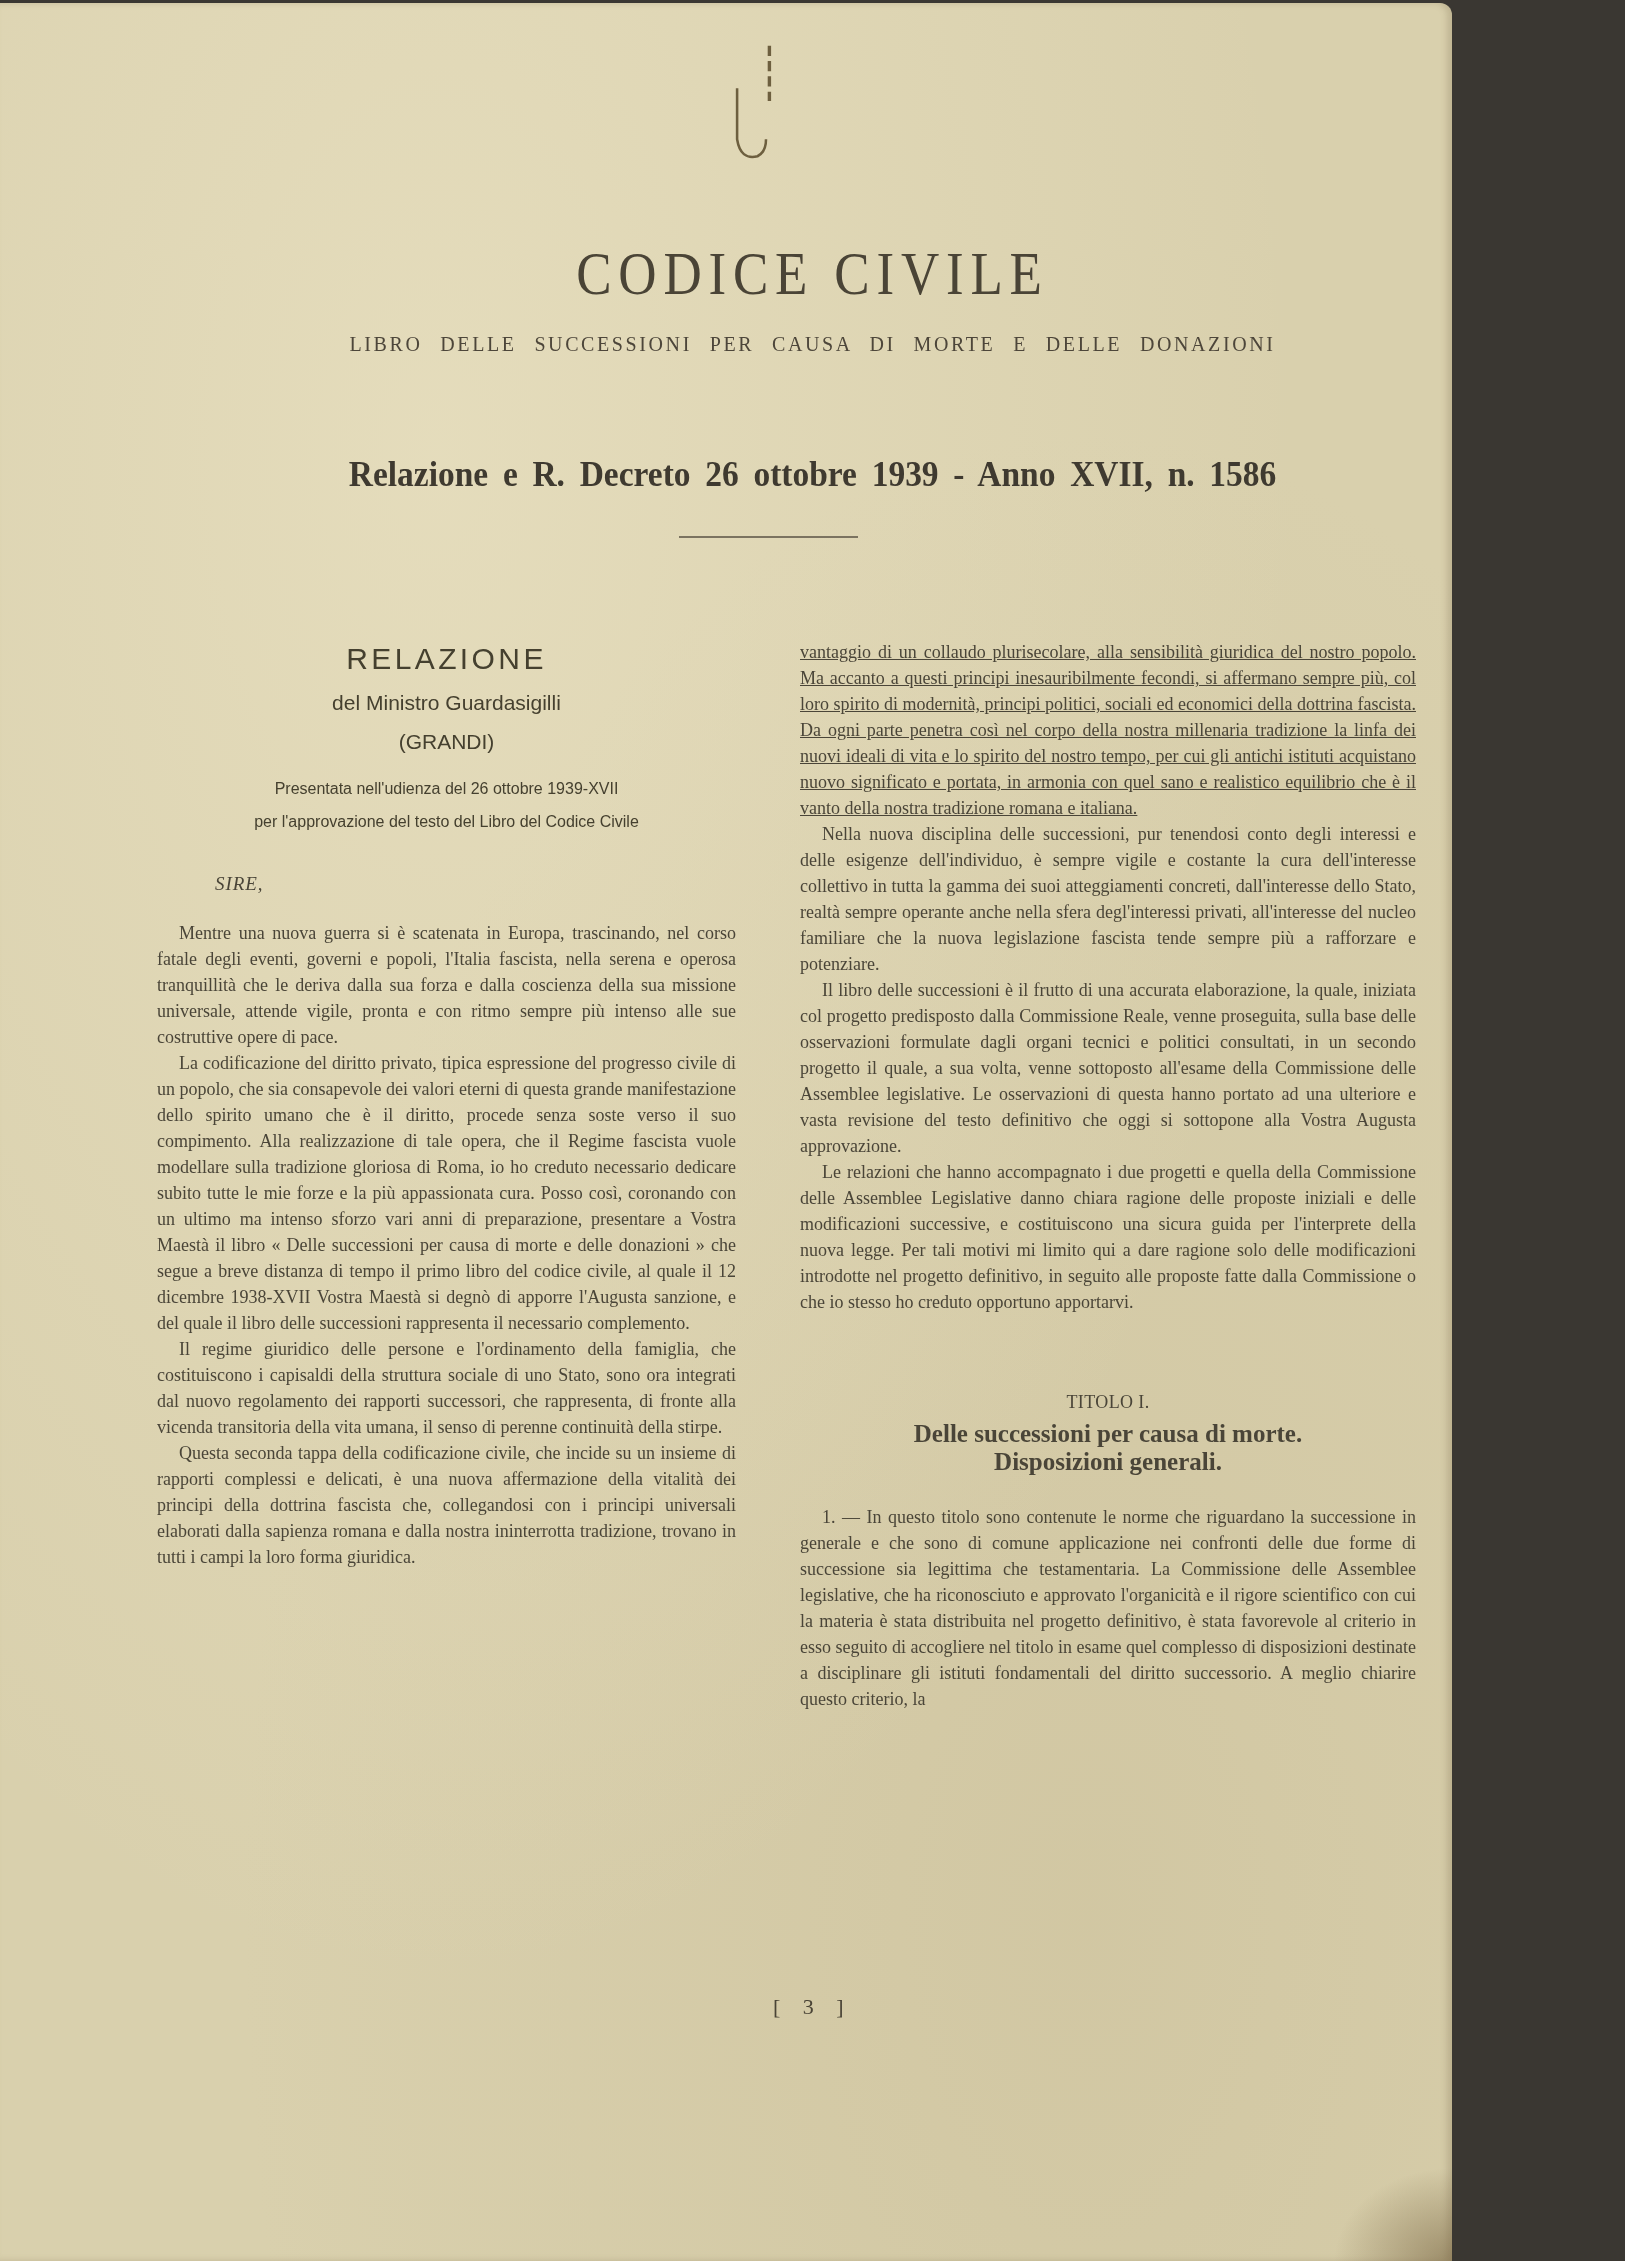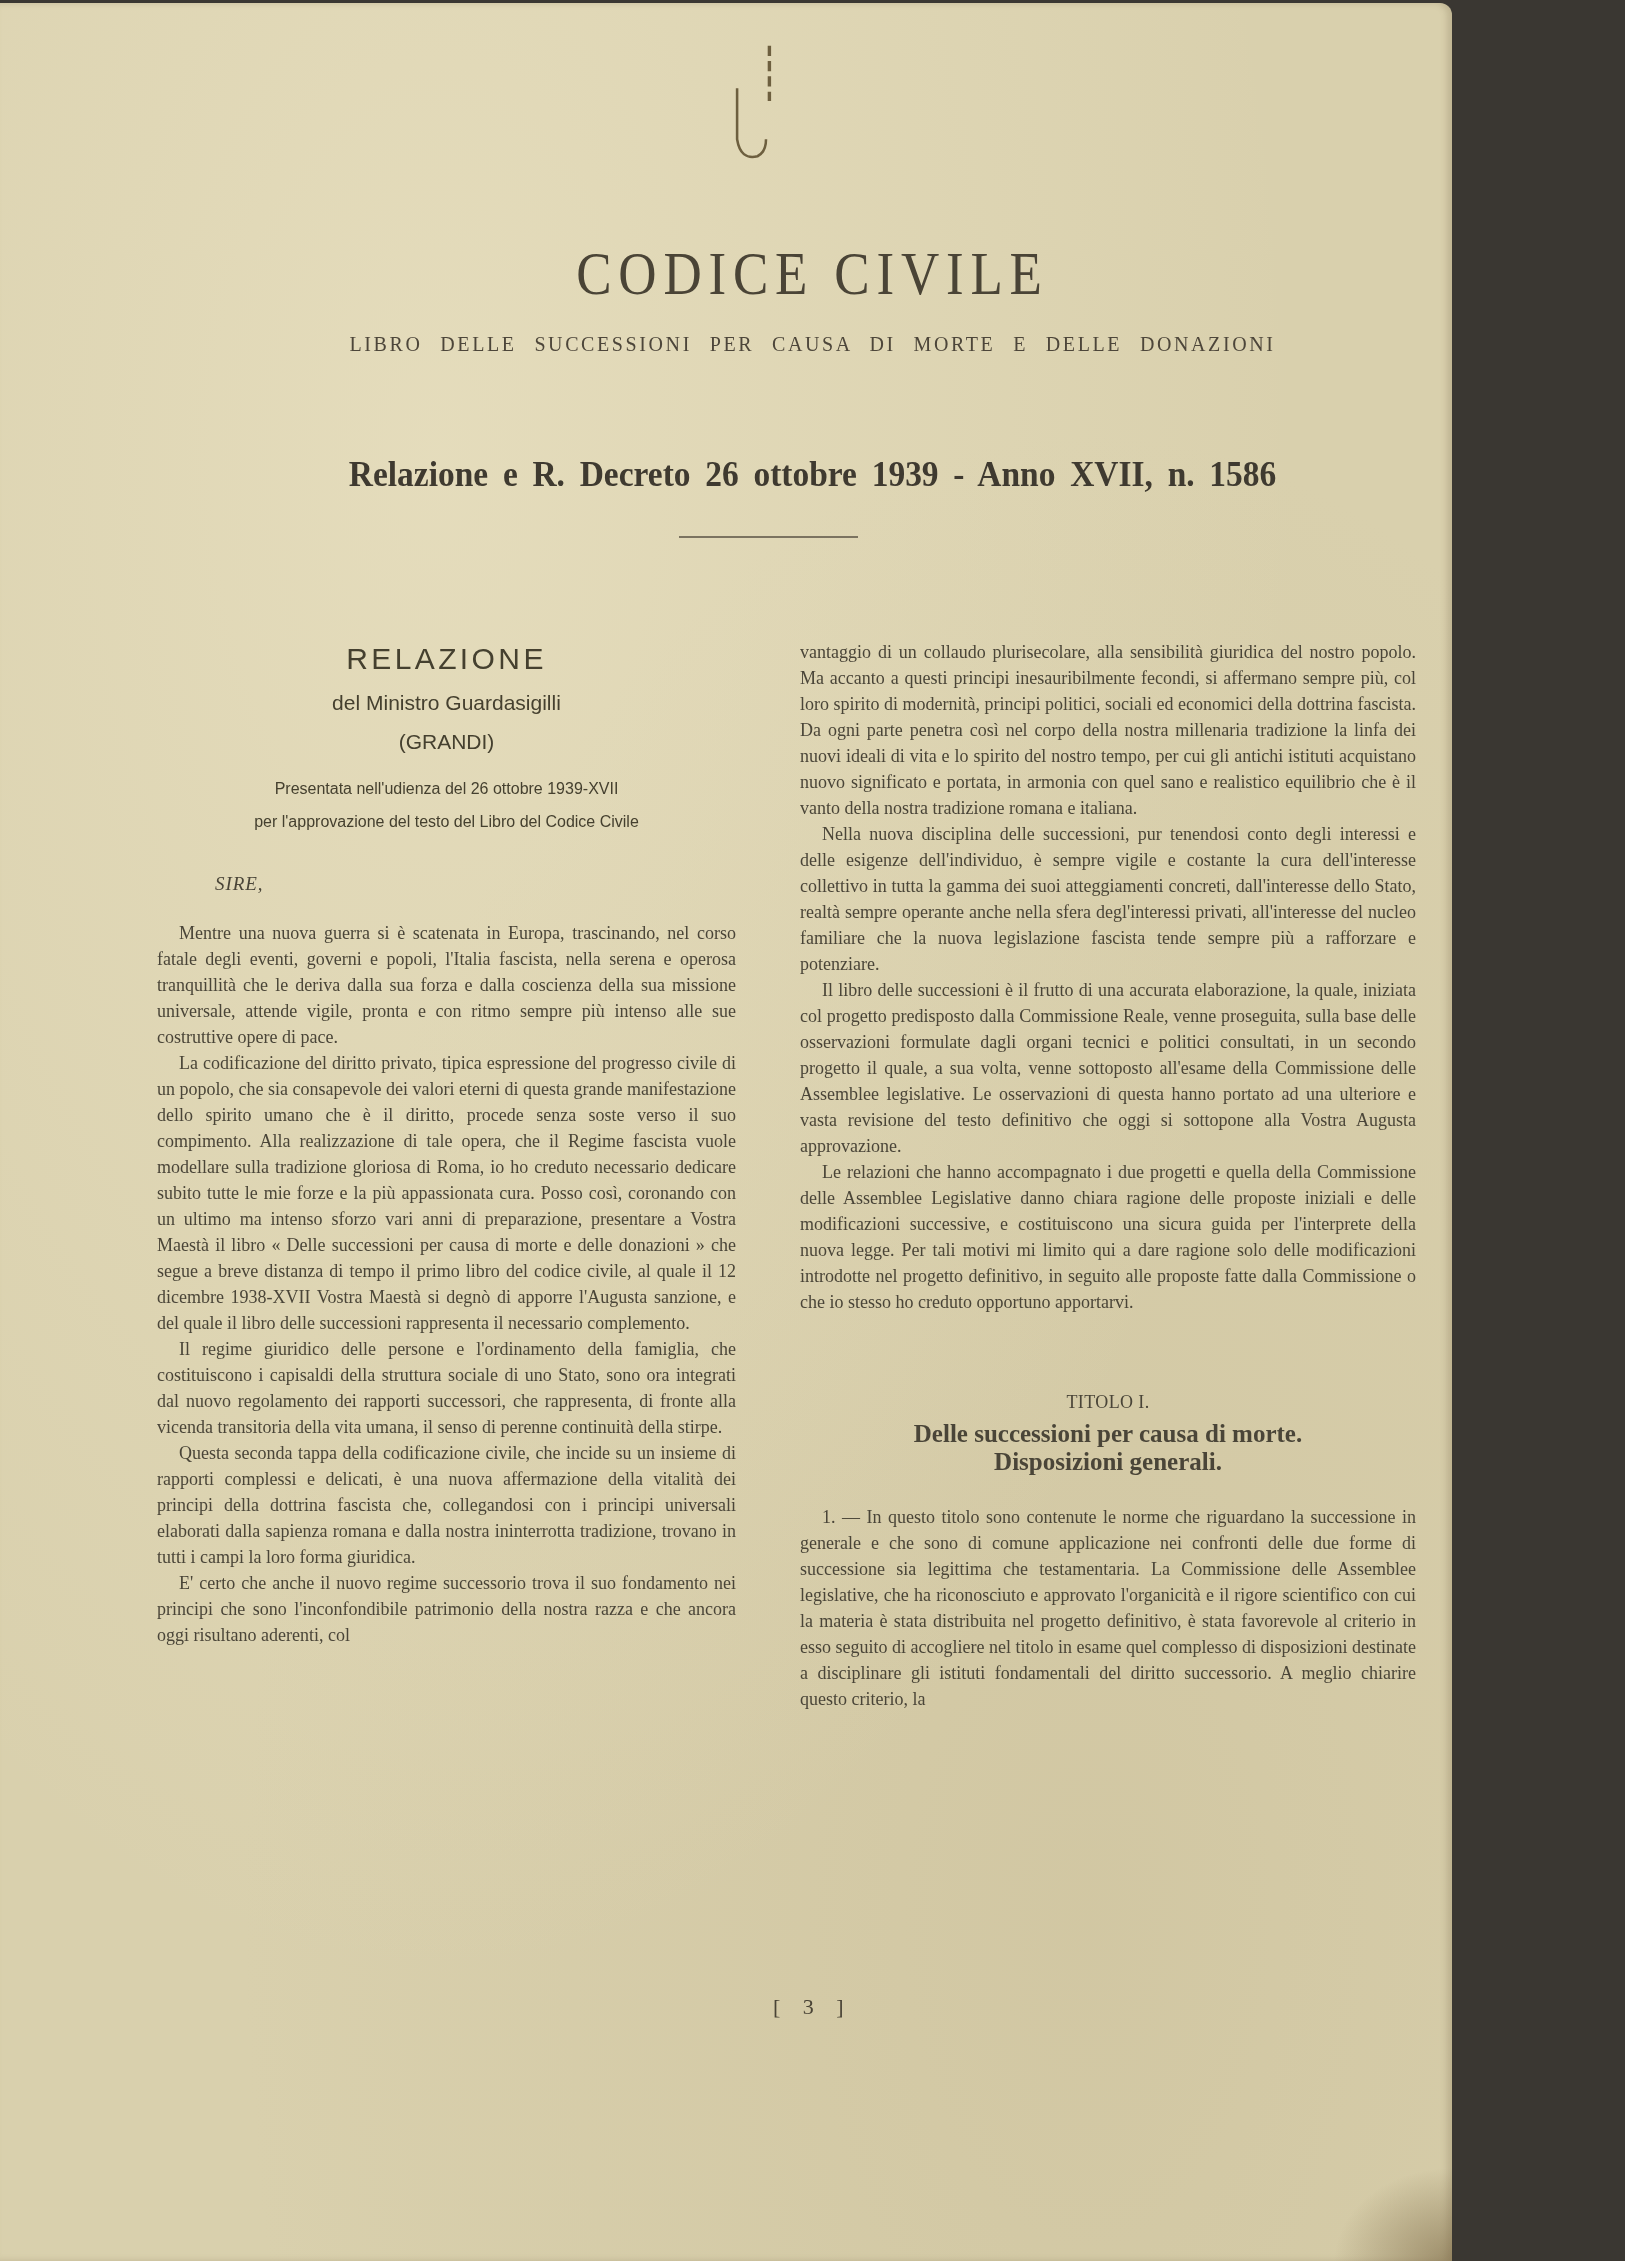--- a/index.html
+++ b/index.html
@@ -64,21 +64,21 @@
 
     .sire { font-style: italic; font-size: 19px; margin: 37px 0 0 58px; letter-spacing: 0.9px; }
 
     .body-text p {
       margin: 0; text-align: justify; text-indent: 22px;
       font-size: 18px; line-height: 26px;
     }
     .left-body { margin-top: 25.5px; }
 
     .right-col .body-text p { font-size: 18px; line-height: 26px; }
-    .right-col p.cont { text-indent: 0; }
+    .right-col p.cont { text-indent: 0; text-decoration: underline; }
 
     .titolo { margin-top: 77px; font-size: 18px; letter-spacing: 0.4px; }
     .titolo-sub { margin-top: 7px; font-weight: bold; font-size: 25px; line-height: 28px; }
     .article { margin-top: 28px; }
 
     .page-num {
       left: 0; width: 1625px; top: 1991px;
       font-family: "Liberation Serif", serif; font-size: 22px; color: #4a4436; letter-spacing: 8.5px;
     }
   </style>
@@ -102,21 +102,20 @@
     <div class="center rel-head rel-min">del Ministro Guardasigilli</div>
     <div class="center rel-head rel-grandi">(GRANDI)</div>
     <div class="center rel-head rel-pres">Presentata nell'udienza del 26 ottobre 1939-XVII</div>
     <div class="center rel-head rel-for">per l'approvazione del testo del Libro del Codice Civile</div>
     <div class="sire">SIRE,</div>
     <div class="body-text left-body">
       <p>Mentre una nuova guerra si è scatenata in Europa, trascinando, nel corso fatale degli eventi, governi e popoli, l'Italia fascista, nella serena e operosa tranquillità che le deriva dalla sua forza e dalla coscienza della sua missione universale, attende vigile, pronta e con ritmo sempre più intenso alle sue costruttive opere di pace.</p>
       <p>La codificazione del diritto privato, tipica espressione del progresso civile di un popolo, che sia consapevole dei valori eterni di questa grande manifestazione dello spirito umano che è il diritto, procede senza soste verso il suo compimento. Alla realizzazione di tale opera, che il Regime fascista vuole modellare sulla tradizione gloriosa di Roma, io ho creduto necessario dedicare subito tutte le mie forze e la più appassionata cura. Posso così, coronando con un ultimo ma intenso sforzo vari anni di preparazione, presentare a Vostra Maestà il libro « Delle successioni per causa di morte e delle donazioni » che segue a breve distanza di tempo il primo libro del codice civile, al quale il 12 dicembre 1938-XVII Vostra Maestà si degnò di apporre l'Augusta sanzione, e del quale il libro delle successioni rappresenta il necessario complemento.</p>
       <p>Il regime giuridico delle persone e l'ordinamento della famiglia, che costituiscono i capisaldi della struttura sociale di uno Stato, sono ora integrati dal nuovo regolamento dei rapporti successori, che rappresenta, di fronte alla vicenda transitoria della vita umana, il senso di perenne continuità della stirpe.</p>
       <p>Questa seconda tappa della codificazione civile, che incide su un insieme di rapporti complessi e delicati, è una nuova affermazione della vitalità dei principi della dottrina fascista che, collegandosi con i principi universali elaborati dalla sapienza romana e dalla nostra ininterrotta tradizione, trovano in tutti i campi la loro forma giuridica.</p>
-      <p>E' certo che anche il nuovo regime successorio trova il suo fondamento nei principi che sono l'inconfondibile patrimonio della nostra razza e che ancora oggi risultano aderenti, col</p>
     </div>
   </div>
 
   <div class="abs col right-col">
     <div class="body-text">
       <p class="cont">vantaggio di un collaudo plurisecolare, alla sensibilità giuridica del nostro popolo. Ma accanto a questi principi inesauribilmente fecondi, si affermano sempre più, col loro spirito di modernità, principi politici, sociali ed economici della dottrina fascista. Da ogni parte penetra così nel corpo della nostra millenaria tradizione la linfa dei nuovi ideali di vita e lo spirito del nostro tempo, per cui gli antichi istituti acquistano nuovo significato e portata, in armonia con quel sano e realistico equilibrio che è il vanto della nostra tradizione romana e italiana.</p>
       <p>Nella nuova disciplina delle successioni, pur tenendosi conto degli interessi e delle esigenze dell'individuo, è sempre vigile e costante la cura dell'interesse collettivo in tutta la gamma dei suoi atteggiamenti concreti, dall'interesse dello Stato, realtà sempre operante anche nella sfera degl'interessi privati, all'interesse del nucleo familiare che la nuova legislazione fascista tende sempre più a rafforzare e potenziare.</p>
       <p>Il libro delle successioni è il frutto di una accurata elaborazione, la quale, iniziata col progetto predisposto dalla Commissione Reale, venne proseguita, sulla base delle osservazioni formulate dagli organi tecnici e politici consultati, in un secondo progetto il quale, a sua volta, venne sottoposto all'esame della Commissione delle Assemblee legislative. Le osservazioni di questa hanno portato ad una ulteriore e vasta revisione del testo definitivo che oggi si sottopone alla Vostra Augusta approvazione.</p>
       <p>Le relazioni che hanno accompagnato i due progetti e quella della Commissione delle Assemblee Legislative danno chiara ragione delle proposte iniziali e delle modificazioni successive, e costituiscono una sicura guida per l'interprete della nuova legge. Per tali motivi mi limito qui a dare ragione solo delle modificazioni introdotte nel progetto definitivo, in seguito alle proposte fatte dalla Commissione o che io stesso ho creduto opportuno apportarvi.</p>
     </div>

